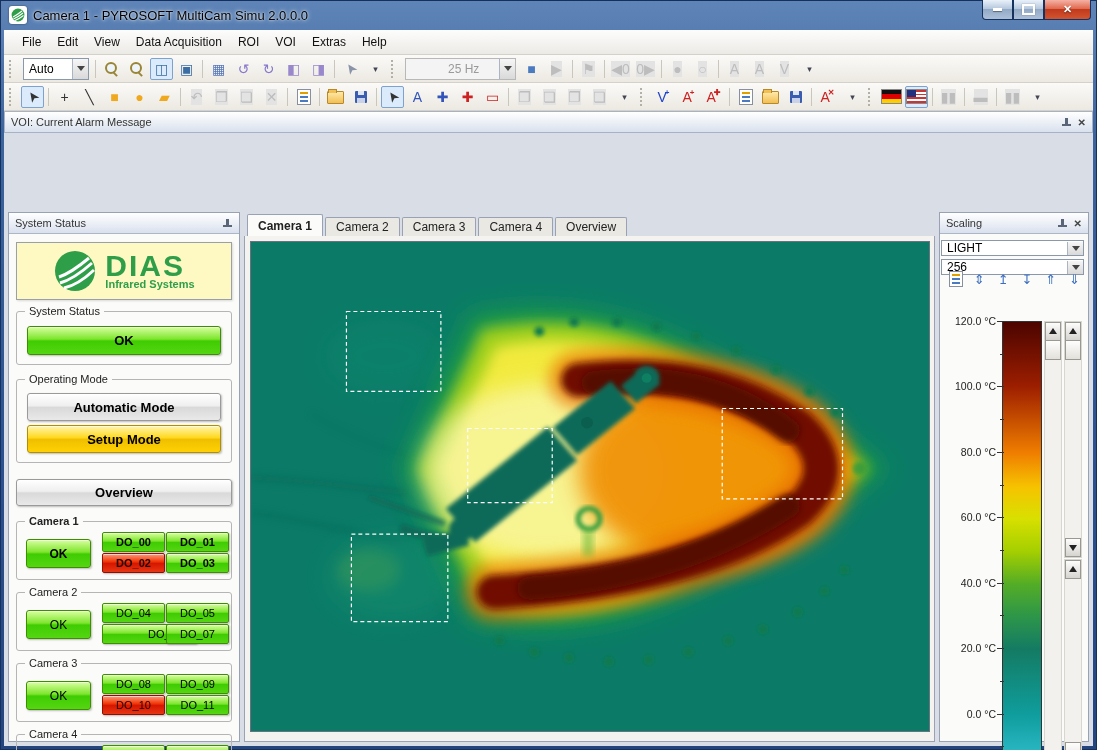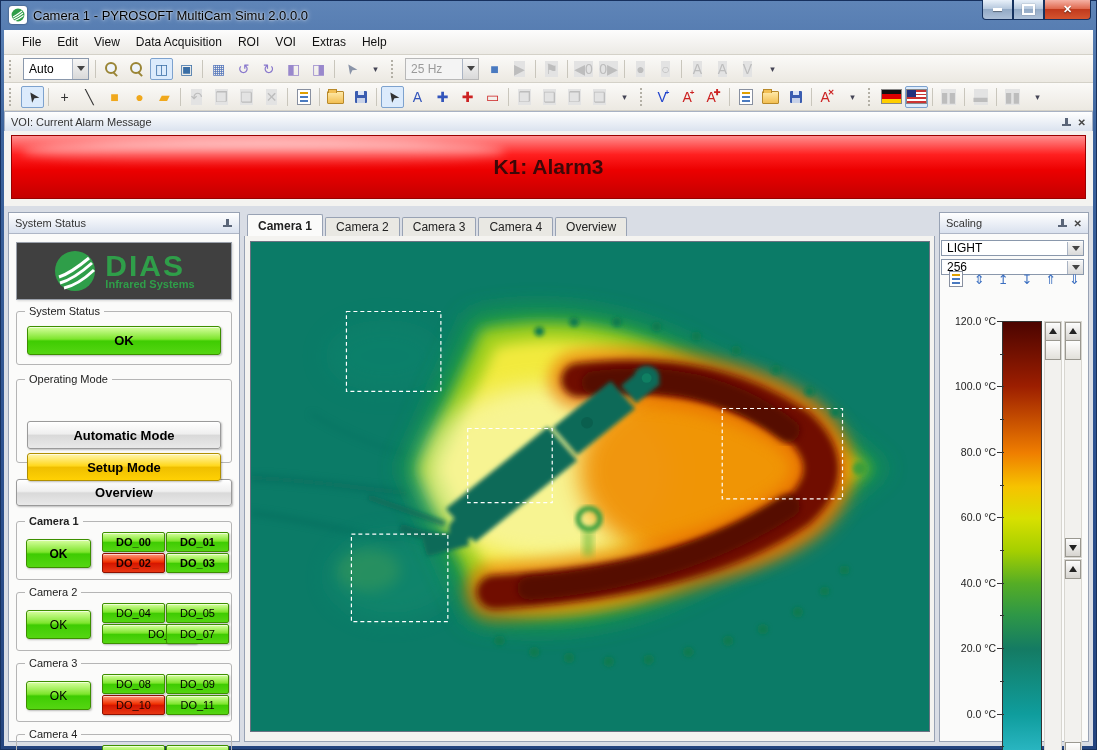--- a/index.html
+++ b/index.html
@@ -42,55 +42,55 @@
   .shp-notes{width:12px;height:14px;background:#fff;border:1px solid #8890a0;}
   .shp-notes::before{content:"";position:absolute;top:2px;left:2px;width:8px;height:2px;background:#e0a000;}
   .shp-notes::after{content:"";position:absolute;top:6px;left:2px;width:8px;height:2px;background:#4a7ac0;box-shadow:0 4px 0 #4a7ac0;}
   .shp-flag-de{width:19px;height:13px;border:1px solid #888;background:linear-gradient(180deg,#111 0%,#111 33%,#d00 33%,#d00 66%,#ffce00 66%,#ffce00 100%);}
   .shp-flag-us{width:19px;height:13px;border:1px solid #888;background:repeating-linear-gradient(180deg,#c33 0 1.8px,#fff 1.8px 3.6px);}
   .shp-flag-us::before{content:"";position:absolute;top:0;left:0;width:9px;height:7px;background:#23307e;}
   .combo{height:20px;border:1px solid #8a98ac;background:#fff;display:flex;align-items:center;font-size:12px;margin:0 3px;}
   .combo .combo-val{flex:1;padding-left:5px;white-space:nowrap;overflow:hidden;}
   .combo .combo-btn{width:15px;height:100%;border-left:1px solid #aab4c4;background:linear-gradient(180deg,#f6f6f6,#d9d9d9);display:flex;align-items:center;justify-content:center;}
   .combo .combo-btn::after{content:"";border:4px solid transparent;border-top:5px solid #444;margin-top:4px;}
-  .combo.dis{border-color:#b8b8b8;background:#f4f4f4;color:#9a9a9a;}
+  .combo.dis{border-color:#b8b8b8;background:#f4f4f4;color:#9a9a9a;padding-left:37px;}
   
   .voi-header{position:absolute;top:81px;left:0;right:0;height:20px;background:linear-gradient(180deg,#ffffff,#d9e1ee);border:1px solid #a8b2c4;display:flex;align-items:center;padding:0 6px;font-size:11px;color:#333;}
   .panel-hbtns{margin-left:auto;display:flex;gap:6px;align-items:center;}
   .pin-icon{width:11px;height:11px;position:relative;}
   .pin-icon::before{content:"";position:absolute;left:4px;top:1px;width:3px;height:6px;background:#5a6578;}
   .pin-icon::after{content:"";position:absolute;left:1px;top:7px;width:9px;height:2px;background:#5a6578;}
   .close-x{font-size:10px;color:#444;font-weight:bold;line-height:11px;}
   .voi-body{position:absolute;top:101px;left:0;right:0;height:75px;background:#f4f3f0;border-bottom:1px solid #b9b6ad;}
   .alarm-banner{position:absolute;left:7px;right:7px;top:4px;bottom:7px;background:linear-gradient(180deg,#ff8f8f 0%,#ff2020 30%,#ec0000 55%,#c40000 100%);border:1px solid #900;display:flex;align-items:center;justify-content:center;position:absolute;overflow:hidden;}
   .alarm-banner::before{content:"";position:absolute;left:10px;top:3px;width:45%;height:40%;background:linear-gradient(180deg,rgba(255,255,255,.8),rgba(255,255,255,0));border-radius:50%;filter:blur(5px);}
   .alarm-text{font-size:21px;font-weight:bold;color:#3d0808;z-index:1;}
   
   .main{position:absolute;top:176px;left:0;right:0;bottom:0;background:#d9dde5;}
   .dock-panel{position:absolute;border:1px solid #98a2b4;background:#fbfbfa;}
   .dock-header{height:20px;background:linear-gradient(180deg,#ffffff,#d9e1ee);border-bottom:1px solid #aeb6c6;display:flex;align-items:center;padding:0 6px;font-size:11px;color:#333;}
   #left-panel{left:4px;top:6px;width:230px;bottom:4px;}
   #right-panel{right:4px;top:6px;width:148px;bottom:4px;margin-left:24px;}
   #center-area{position:absolute;left:240px;right:158px;top:8px;bottom:4px;}
   
   .lp-body{position:absolute;top:21px;left:0;right:0;bottom:0;background:#fbfbfa;padding:8px 7px;}
-  .logo-box{height:56px;border:1px solid #9aa0aa;background:#404040;display:flex;align-items:center;justify-content:center;gap:8px;margin-bottom:11px;box-shadow:1px 1px 2px #00000022;}
+  .logo-box{height:56px;border:1px solid #9aa0aa;background:#fef9c3;display:flex;align-items:center;justify-content:center;gap:8px;margin-bottom:11px;box-shadow:1px 1px 2px #00000022;}
   .logo-text .brand{font-size:30px;font-weight:bold;color:#2f9e49;letter-spacing:2px;line-height:28px;}
   .logo-text .sub{font-size:11px;font-weight:bold;color:#2f9e49;text-align:right;margin-top:-2px;}
   .grp{position:relative;border:1px solid #b5b5b5;border-radius:3px;}
   .grp-label{position:absolute;top:-7px;left:8px;background:#fbfbfa;padding:0 4px;font-size:11px;color:#222;}
   .btn{display:flex;align-items:center;justify-content:center;border-radius:3px;font-weight:bold;color:#000;cursor:default;box-shadow:inset 0 1px 0 rgba(255,255,255,.6),1px 1px 2px rgba(0,0,0,.25);text-align:right;}
   .btn-green{background:linear-gradient(180deg,#d8ffa0 0%,#7de52c 45%,#3fcc02 52%,#55d612 100%);border:1px solid #3d8f00;}
   .btn-silver{background:linear-gradient(180deg,#ffffff 0%,#efefef 45%,#d9d9d9 52%,#e9e9e9 100%);border:1px solid #9a9a9a;}
   .btn-yellow{background:linear-gradient(180deg,#fff6ae 0%,#ffd81e 45%,#efbf00 52%,#ffd103 100%);border:1px solid #b08f00;}
   .btn-red{background:linear-gradient(180deg,#ff9a7c 0%,#f03000 45%,#d51600 52%,#e83612 100%);border:1px solid #8f1000;color:#1d0000;}
   .grp-status{height:52px;margin-bottom:14px;}
   .grp-status .btn{position:absolute;left:10px;right:10px;top:14px;height:27px;font-size:13px;}
   .grp-mode{height:82px;margin-bottom:16px;}
-  .grp-mode .btn{position:absolute;left:10px;right:10px;height:26px;font-size:13px;margin-top:28px;}
+  .grp-mode .btn{position:absolute;left:10px;right:10px;height:26px;font-size:13px;}
   .overview-btn{height:25px;font-size:13px;margin-bottom:15px;}
   .cam-grp{height:57px;margin-bottom:12px;}
   .cam-ok{position:absolute;left:9px;top:17px;width:63px;height:27px;font-size:12px;}
   .do-btn{position:absolute;width:61px;height:18px;font-size:11px;border-radius:2px;}
   .cam-grp .norm{font-weight:normal;}
   
   .tabs{position:absolute;top:0;left:0;right:0;height:22px;display:flex;align-items:flex-end;padding-left:3px;border-bottom:1px solid #98a2b4;background:#d9dde5;}
   .tab{height:18px;display:flex;align-items:center;padding:0 10px;font-size:12px;color:#222;background:#e9e8e3;border:1px solid #98a2b4;border-bottom:none;border-radius:2px 2px 0 0;margin-right:2px;}
   .tab.active{height:21px;background:#fbfbfa;font-weight:bold;}
   .img-wrap{position:absolute;top:22px;left:0;right:0;bottom:0;background:#f4f3f0;border:1px solid #98a2b4;border-top:none;padding:5px 6px 11px 5px;}
@@ -369,25 +369,20 @@
           <span class="small" style="color: rgb(68, 68, 85);">▾</span>
         </span>
       </div>
 
     <div class="voi-header">
       <span>VOI: Current Alarm Message</span>
       <span class="panel-hbtns">
         <span class="pin-icon"></span>
         <span class="close-x">✕</span>
       </span>
-    </div>
-    <div class="voi-body">
-      <div class="alarm-banner">
-        <span class="alarm-text">K1: Alarm3</span>
-      </div>
     </div>
 
     <div class="main">
 
       <div class="dock-panel" id="left-panel">
         <div class="dock-header">
           <span>System Status</span>
           <span class="panel-hbtns">
               <span class="pin-icon"></span>
             </span>

